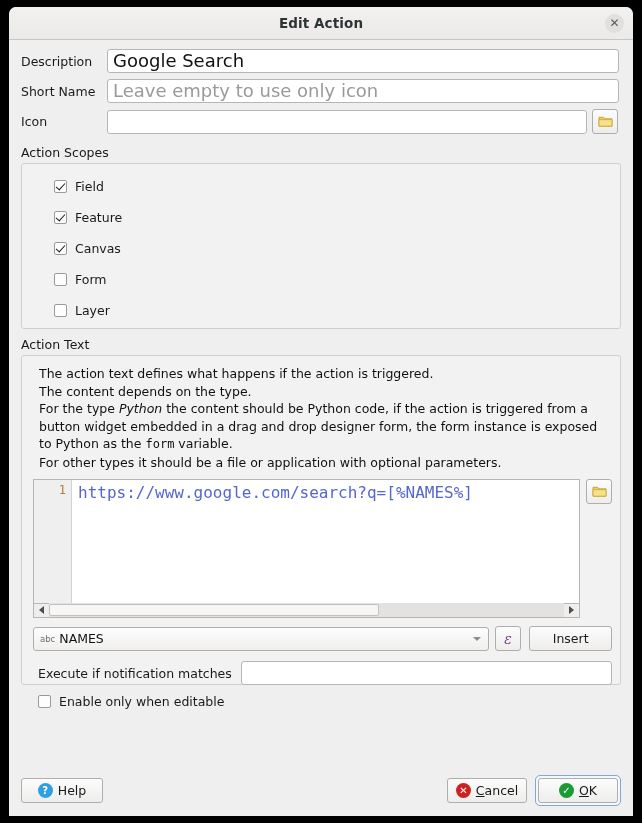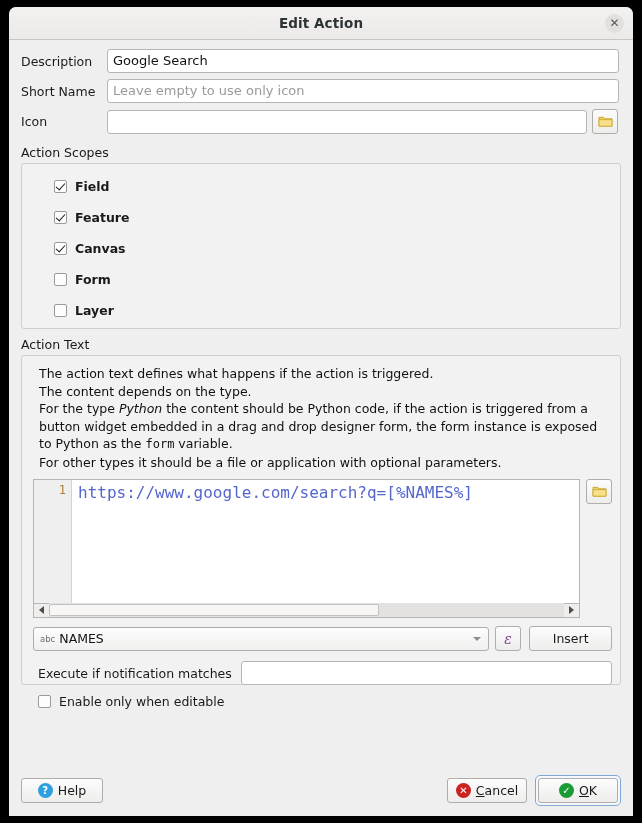--- a/index.html
+++ b/index.html
@@ -73,21 +73,21 @@
     color: #1a1a1a;
     white-space: nowrap;
   }
 
   
   .tfield {
     height: 24px;
     background: #ffffff;
     border: 1px solid #b6b6b6;
     border-radius: 3px;
-    font-size: 13px;
+    font-size: 18px;
     color: #111;
     padding: 0 5px;
     line-height: 22px;
     overflow: hidden;
     white-space: nowrap;
   }
   .tfield.ph { color: #9a9a9a; }
 
   
   .combo {
@@ -157,21 +157,20 @@
     margin-bottom: 3px;
   }
 
   
   .scope-item {
     display: flex;
     align-items: center;
     height: 22px;
     margin-left: 32px;
     gap: 8px;
-    font-weight: bold;
   }
   .scope-item span { font-size: 12.5px; color: #1a1a1a; }
 
   
   #helptext {
     padding: 9px 14px 8px 17px;
     font-size: 12.5px;
     line-height: 17.5px;
     color: #111;
   }

